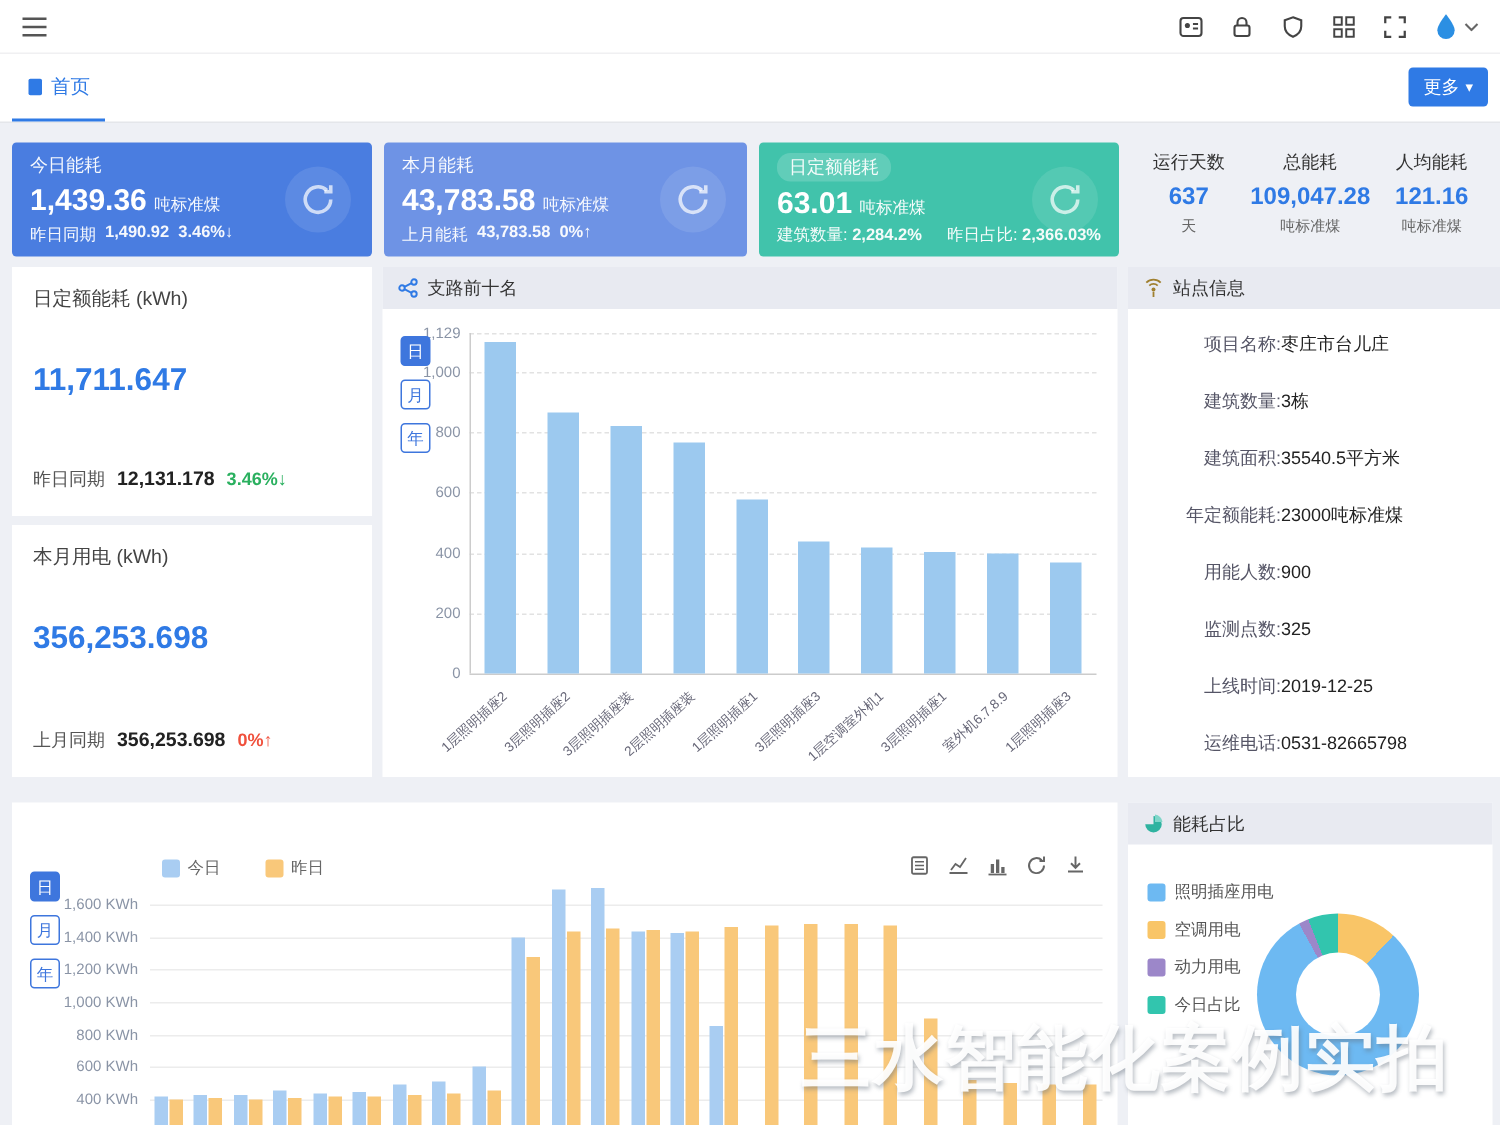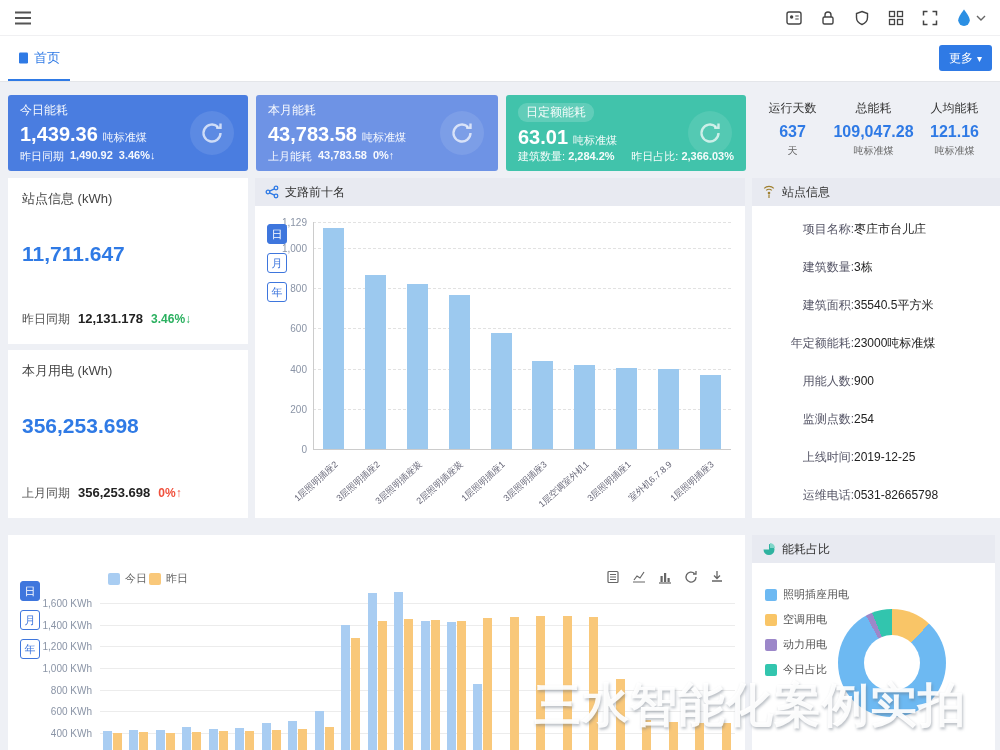--- a/index.html
+++ b/index.html
@@ -62,21 +62,21 @@
 
 .chart-layer{position:absolute;inset:0;}
 .gridline{position:absolute;height:0;border-top:1px dashed #e2e2e2;}
 .gridline.solid{border-top-style:solid;border-top-color:#ececec;}
 .ytick{position:absolute;left:0;text-align:right;font-size:10px;color:#8a94a6;white-space:nowrap;}
 .axisline{position:absolute;background:#ccc;}
 .bbar{position:absolute;}
 .xlab-anchor{position:absolute;width:0;height:0;transform:rotate(-42deg);}
 .xlab{position:absolute;right:2px;top:0;white-space:nowrap;font-size:9px;color:#667;}
 
-#trend-legend{position:absolute;left:100px;top:36px;display:flex;gap:2px;z-index:5;}
+#trend-legend{position:absolute;left:100px;top:36px;display:flex;gap:30px;z-index:5;}
 .legend-item{display:flex;align-items:center;gap:5px;font-size:11px;color:#666;}
 .legend-swatch{width:12px;height:12px;border-radius:2px;}
 
 #trend-toolbox{position:absolute;right:20px;top:34px;display:flex;gap:10px;z-index:6;}
 .tool-btn{display:flex;align-items:center;padding:1px;}
 
 #site-rows{position:absolute;top:28px;left:0;right:0;padding-top:4px;}
 .site-row{display:flex;align-items:center;height:38px;padding:0 22px;font-size:12px;text-align:right;}
 .site-label{width:80px;color:#556;}
 .site-value{color:#222;}
@@ -227,21 +227,21 @@
       <div class="stat-unit">吨标准煤</div>
     </div>
     <div class="stat">
       <div class="stat-label">人均能耗</div>
       <div class="stat-value">121.16</div>
       <div class="stat-unit">吨标准煤</div>
     </div>
   </div>
 
   <div class="money-card" id="money-1">
-    <div class="mc-title">站点信息 (kWh)</div>
+    <div class="mc-title">日定额能耗 (kWh)</div>
     <div class="mc-value">11,711.647</div>
     <div class="mc-footer">
       <span class="mc-flabel">昨日同期</span>
       <span class="mc-fvalue">12,131.178</span>
       <span class="mc-delta" style="color: rgb(42, 176, 95);">3.46%↓</span>
     </div>
   </div>
   <div class="money-card" id="money-2">
     <div class="mc-title">本月用电 (kWh)</div>
     <div class="mc-value">356,253.698</div>
@@ -358,21 +358,21 @@
         <div class="site-row">
           <div class="site-label">年定额能耗:</div>
           <div class="site-value">23000吨标准煤</div>
         </div>
         <div class="site-row">
           <div class="site-label">用能人数:</div>
           <div class="site-value">900</div>
         </div>
         <div class="site-row">
           <div class="site-label">监测点数:</div>
-          <div class="site-value">254</div>
+          <div class="site-value">325</div>
         </div>
         <div class="site-row">
           <div class="site-label">上线时间:</div>
           <div class="site-value">2019-12-25</div>
         </div>
         <div class="site-row">
           <div class="site-label">运维电话:</div>
           <div class="site-value">0531-82665798</div>
         </div>
       </div>

